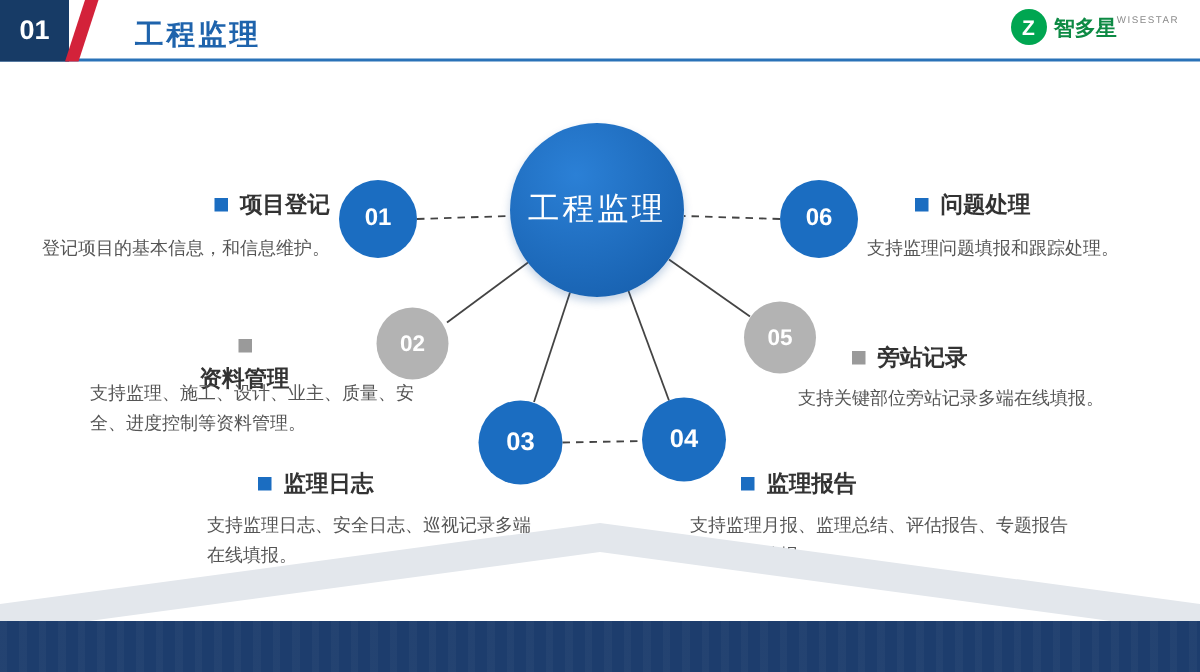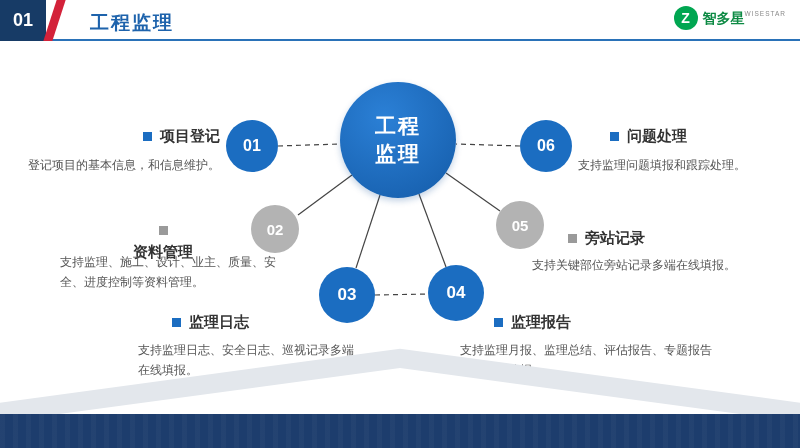--- a/index.html
+++ b/index.html
@@ -49,22 +49,22 @@
   .logo-name-blue { color: #1e63ac; font-size: 14px; font-weight: bold; }
   .logo-sub { font-size: 6.5px; color: #8a8a8a; letter-spacing: 1px; }
 
   
   .conn-svg { position: absolute; left: 0; top: 0; width: 800px; height: 448px; pointer-events: none; }
 
   .center-circle {
     position: absolute; left: 340px; top: 82px; width: 116px; height: 116px;
     border-radius: 50%;
     background: radial-gradient(circle at 38% 30%, #2b80d6, #145ba8);
-    color: #fff; font-size: 21px; font-weight: bold; letter-spacing: 2px;
-    display: flex; flex-direction: column; align-items: center; justify-content: center;
+    color: #fff; font-size: 21px; font-weight: normal; letter-spacing: 2px;
+    display: flex; flex-direction: row; align-items: center; justify-content: center;
     line-height: 1.35;
     box-shadow: 0 3px 6px rgba(20,80,150,0.25);
   }
   .node {
     position: absolute; border-radius: 50%;
     color: #fff; font-weight: bold;
     display: flex; align-items: center; justify-content: center;
   }
   .node-blue { background: #1b6dc1; }
   .node-gray { background: #b3b3b3; }

